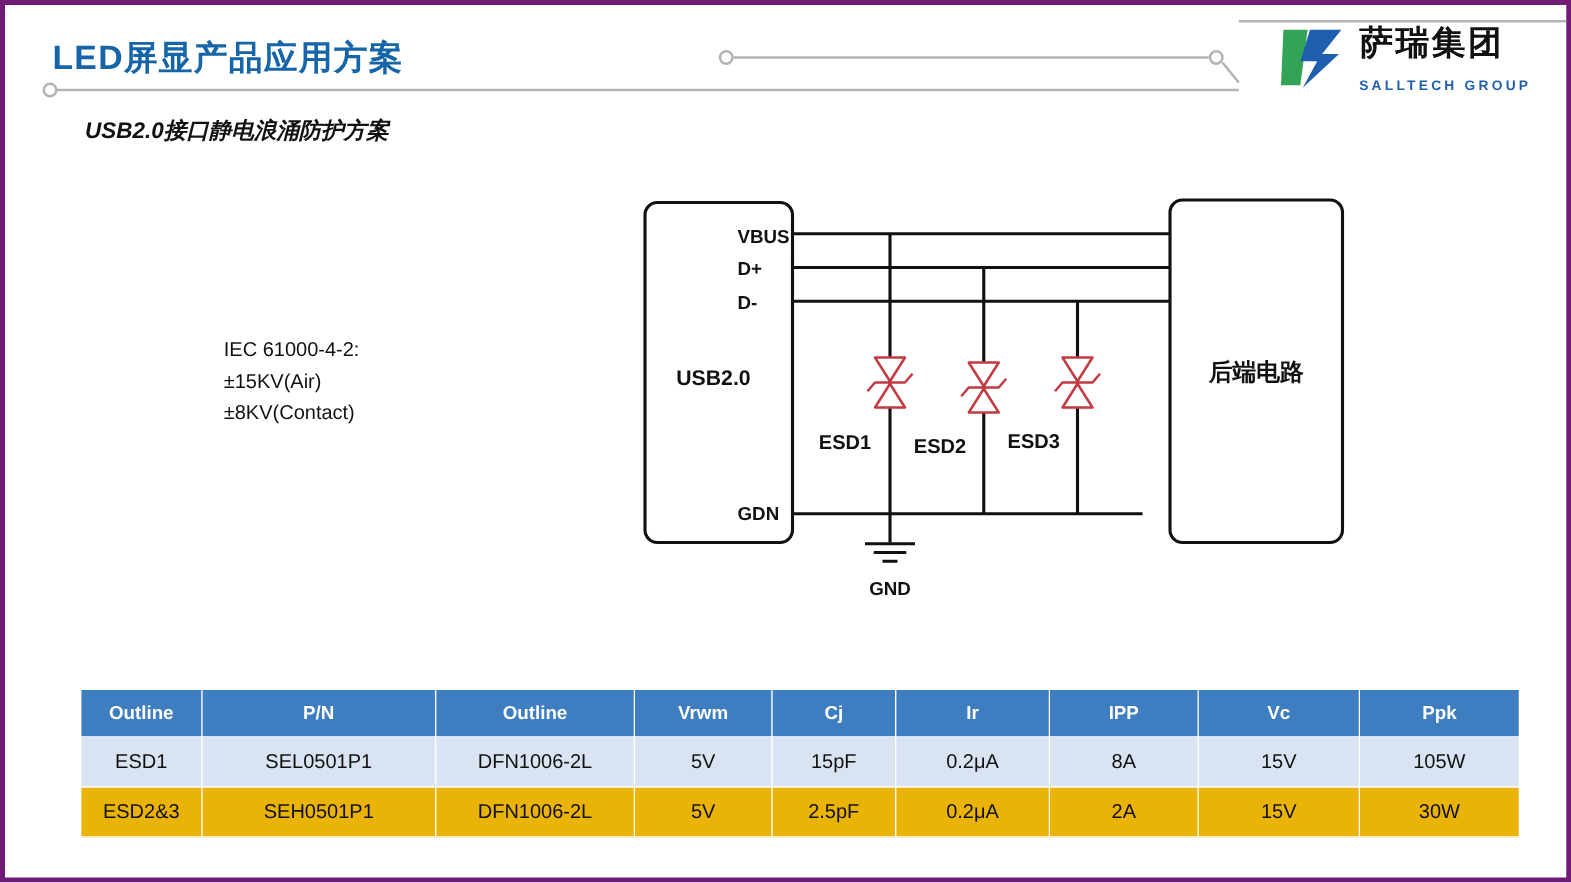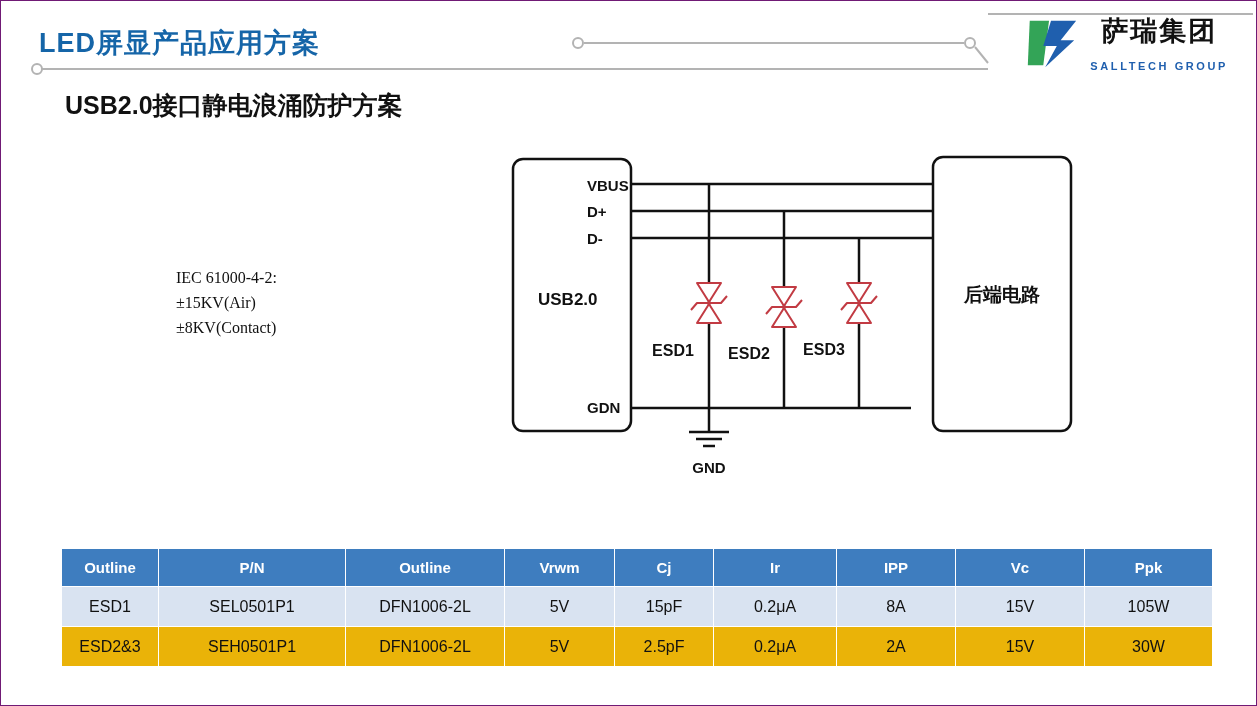--- a/index.html
+++ b/index.html
@@ -1,30 +1,30 @@
 <!DOCTYPE html>
 <html><head>
 <meta charset="utf-8">
 <style>
   * { margin:0; padding:0; box-sizing:border-box; }
   html,body { background:#ffffff; }
   body { font-family:"Liberation Sans","DejaVu Sans",sans-serif; color:#111; }
-  .slide { position:relative; width:1257px; height:706px; background:#fff; overflow:hidden; border:1px solid #701a75; }
+  .slide { position:relative; width:1257px; height:706px; background:#fff; overflow:hidden; border:4px solid #701a75; }
 
   .page-title { position:absolute; left:38px; top:24px; font-size:27px; font-weight:bold; color:#1565a8; letter-spacing:1px; }
-  .section-title { position:absolute; left:64px; top:88px; font-size:25px; font-weight:bold; color:#111; }
+  .section-title { position:absolute; left:64px; top:88px; font-size:18px; font-weight:bold; color:#111;font-style:italic; }
 
   .deco { position:absolute; left:0; top:0; width:1257px; height:120px; pointer-events:none; }
 
   .logo { position:absolute; right:28px; top:14px; display:flex; align-items:center; gap:10px; }
   .logo-mark { width:58px; height:58px; }
-  .logo-text-cn { font-size:27px; font-weight:bold; color:#111; letter-spacing:2px; line-height:30px;margin-left:11px; }
+  .logo-text-cn { font-size:27px; font-weight:bold; color:#111; letter-spacing:2px; line-height:30px; }
   .logo-text-en { font-size:11px; font-weight:bold; color:#1f5fae; letter-spacing:2.6px; margin-top:14px; }
 
-  .iec-note { position:absolute; left:175px; top:264px; font-size:16px; line-height:25px; color:#111;font-family:Liberation Serif, serif; }
+  .iec-note { position:absolute; left:175px; top:264px; font-size:16px; line-height:25px; color:#111; }
 
   .circuit { position:absolute; left:490px; top:150px; }
   .circuit text { font-family:"Liberation Sans","DejaVu Sans",sans-serif; fill:#111; font-weight:bold; }
 
   .spec-table { position:absolute; left:60px; top:547px; border-collapse:collapse; table-layout:fixed; }
   .spec-table th { background:#3e7dbf; color:#fff; font-size:15px; font-weight:bold; height:38px; text-align:center; border:1px solid #ffffff; }
   .spec-table td { font-size:16px; color:#111; text-align:center; height:40px; border:1px solid #ffffff; }
   .spec-table tr.row-a td { background:#d9e3f1; }
   .spec-table tr.row-b td { background:#eab308; }
 </style>

